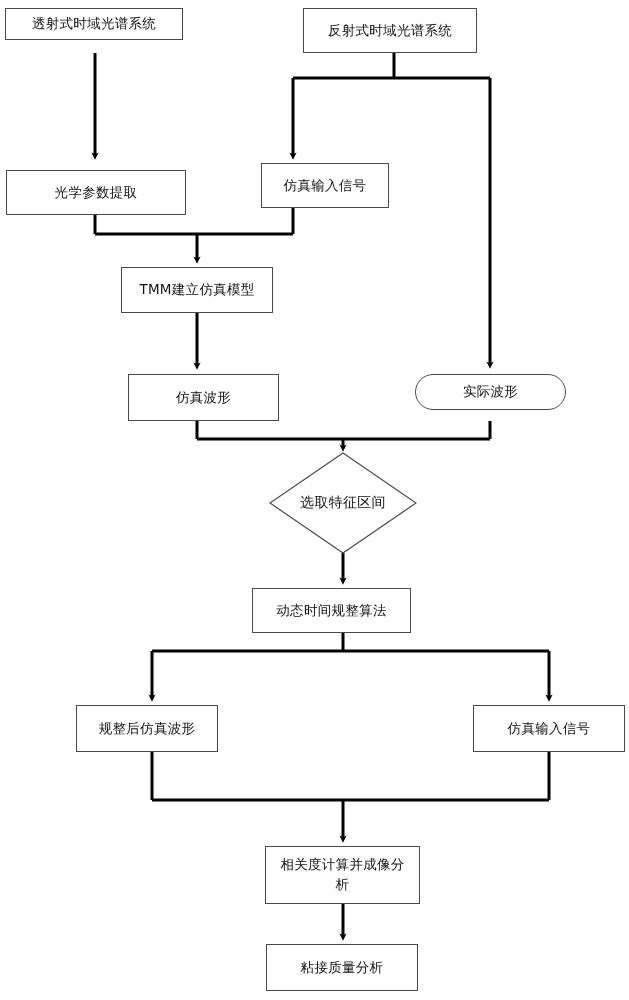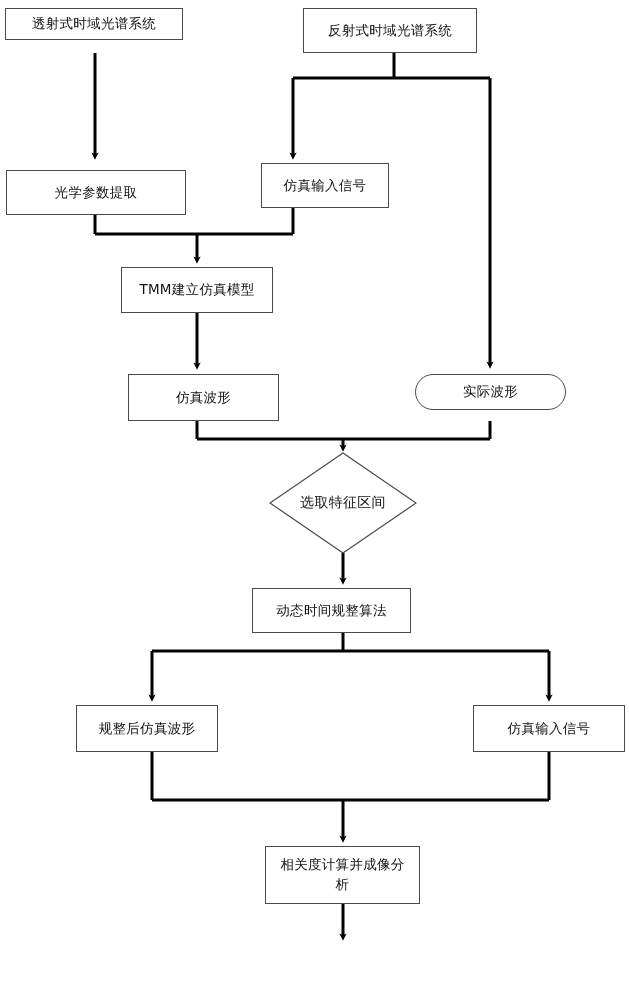--- a/index.html
+++ b/index.html
@@ -163,14 +163,17 @@
 
   <div class="node" style="left:473px; top:705px; width:152px; height:47px;">
     <span class="node-label">仿真输入信号</span>
   </div>
 
   <div class="node" style="left:265px; top:846px; width:155px; height:58px;">
     <span class="node-label">相关度计算并成像分
 析</span>
   </div>
 
+  <div class="node" style="left:266px; top:944px; width:152px; height:47px;">
+    <span class="node-label">粘接质量分析</span>
+  </div>
 
 </div>
 
 </body></html>

